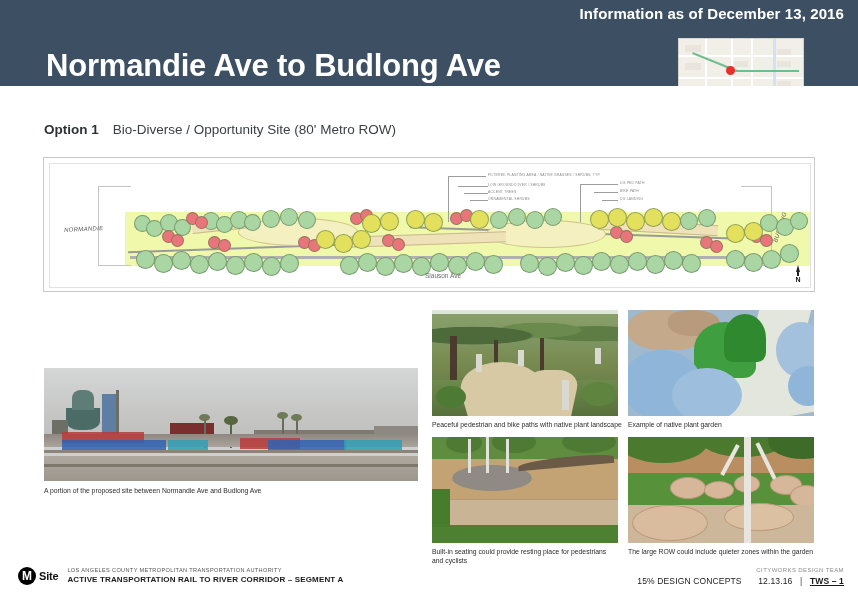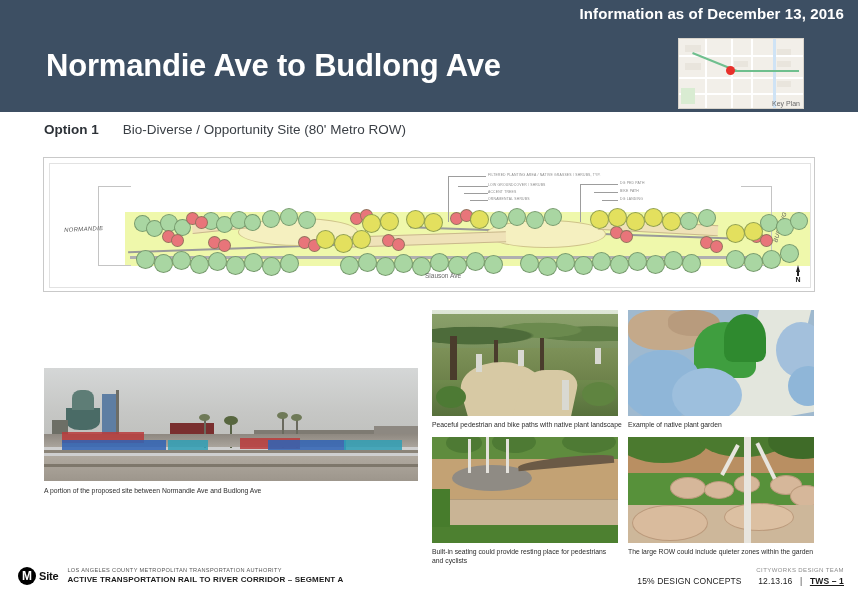--- a/index.html
+++ b/index.html
@@ -15,21 +15,21 @@
     color: #222;
     overflow: hidden;
     position: relative;
   }
 
   
   .header {
     position: absolute;
     left: 0; top: 0;
     width: 858px;
-    height: 112px;
+    height: 86px;
     background: #3d4f63;
     overflow: hidden;
   }
   .header-date {
     position: absolute;
     right: 14px;
     top: 5px;
     color: #ffffff;
     font-size: 15px;
     font-weight: bold;
@@ -110,21 +110,21 @@
   .option-line {
     position: absolute;
     left: 44px;
     top: 122px;
     font-size: 13.5px;
     color: #3a3f45;
     white-space: nowrap;
   }
   .option-line .opt-num {
     font-weight: bold;
-    margin-right: 24px;
+    margin-right: 14px;
     color: #2d3238;
   }
   .option-line .opt-desc {
     font-weight: normal;
   }
 
   
   .siteplan {
     position: absolute;
     left: 43px;

